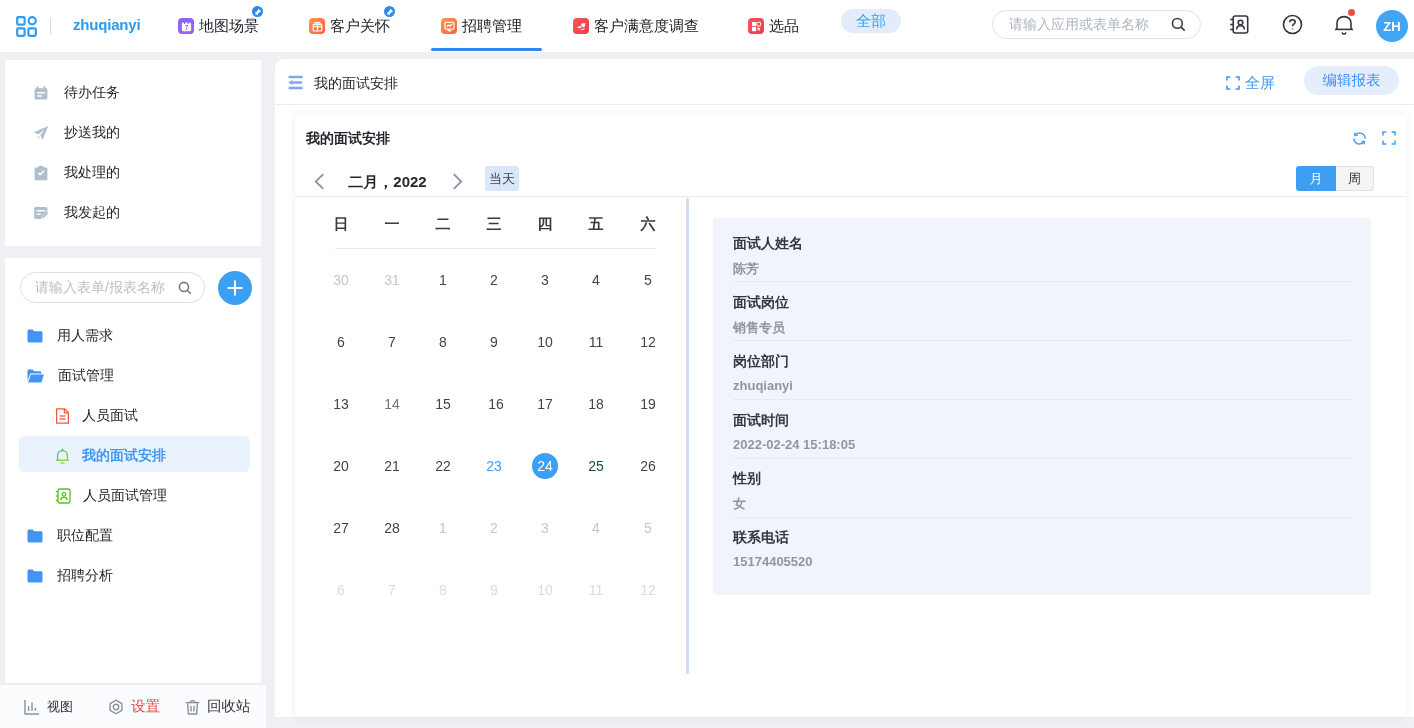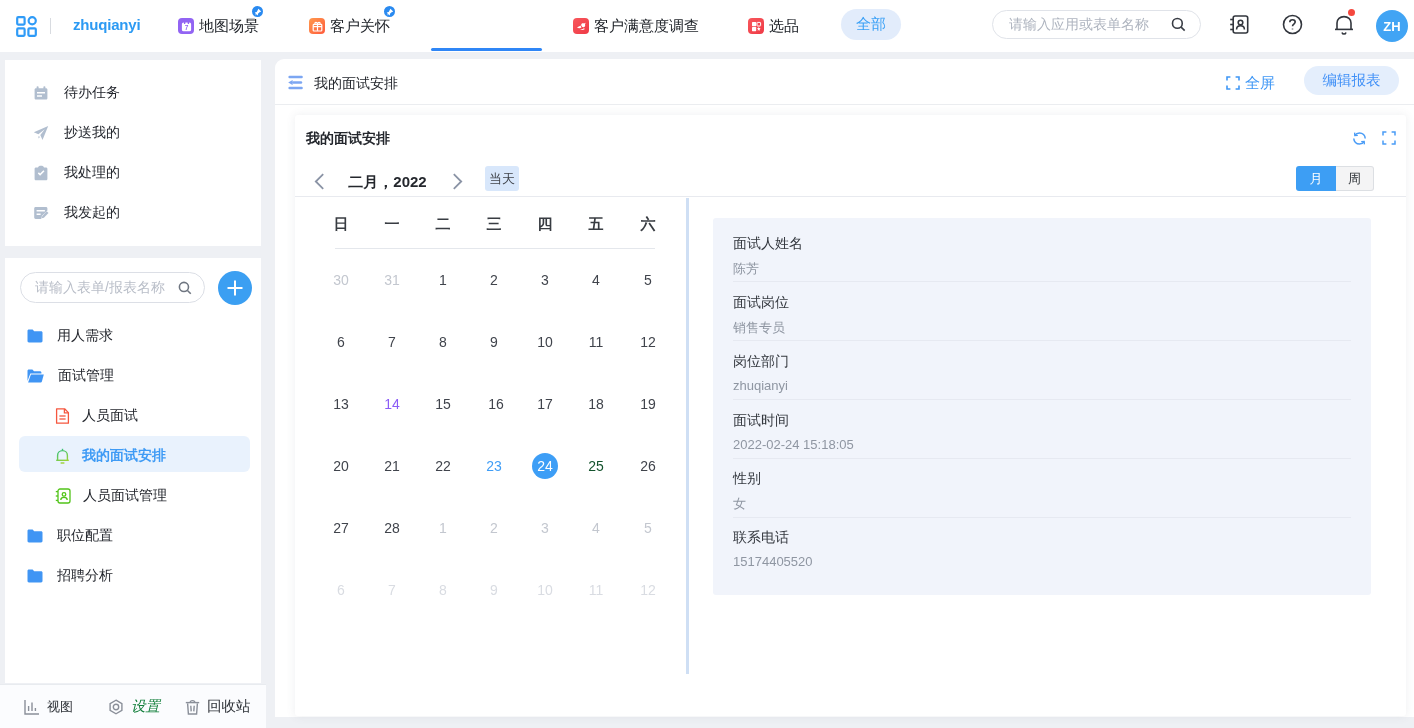--- a/index.html
+++ b/index.html
@@ -66,20 +66,31 @@
         </svg>
     </div>
     <span>客户关怀</span>
   </div>
   <div class="pinbadge" style="left:382px;top:4px">
       <svg width="8" height="8" viewBox="0 0 10 10">
         <path d="M5.5 1 L9 4.5 L7 5.2 L5.2 7 L4.6 9.4 L3 7.8 L0.8 9.6 L2.4 7.4 L1 5.6 L3.4 5 L4.4 3Z" fill="#fff"></path>
       </svg>
     </div>
 
+  <div class="tab" style="left:441px">
+    <div class="appicon" style="background:linear-gradient(135deg,#ff9a4d,#ff5f38)">
+      <svg width="11" height="11" viewBox="0 0 11 11" fill="none" stroke="#fff" stroke-width="1.2">
+          <rect x="1" y="1.4" width="9" height="6.8" rx="0.9"></rect>
+          <polyline points="2.8,5.6 4.4,4 5.8,5.2 8.2,3"></polyline>
+          <line x1="5.5" y1="8.4" x2="5.5" y2="9.6"></line>
+          <line x1="3.6" y1="9.8" x2="7.4" y2="9.8"></line>
+        </svg>
+    </div>
+    <span>招聘管理</span>
+  </div>
   <div class="abs" style="left:431px;top:48px;width:111px;height:3px;background:#2f86f6;border-radius:2px"></div>
 
   <div class="tab" style="left:573px">
     <div class="appicon" style="background:linear-gradient(135deg,#f8575c,#ef3a46)">
       <svg width="11" height="11" viewBox="0 0 11 11">
           <path d="M1 6.5 C2.5 7.5 4.5 7.4 5.6 6.2 C5 5.8 4.6 5.2 4.8 4.4 C3.6 5.4 2 5.6 1 6.5 Z M5.2 3.6 C5.6 2.4 7 2 8 2.6 L9.6 1.8 L9 3.4 C9.6 4.6 8.8 6 7.6 6.2 C6.4 6.5 5 5.2 5.2 3.6 Z M4 8.2 C5.6 8.4 7.2 8 8.2 7 L8.6 8.2 C7.2 9.2 5.4 9.2 4 8.2Z" fill="#fff"></path>
         </svg>
     </div>
     <span>客户满意度调查</span>
   </div>
@@ -89,21 +100,21 @@
       <svg width="11" height="11" viewBox="0 0 11 11" fill="#fff">
           <rect x="1" y="1" width="4.2" height="4.2" rx="0.6"></rect>
           <rect x="6" y="1.4" width="3.6" height="3.6" rx="0.5" fill="none" stroke="#fff" stroke-width="1"></rect>
           <rect x="1" y="6" width="4.2" height="4.2" rx="0.6"></rect>
           <path d="M7.8 5.8 L8.3 7.1 L9.6 7.3 L8.7 8.3 L8.9 9.7 L7.8 9 L6.7 9.7 L6.9 8.3 L6 7.3 L7.3 7.1Z"></path>
         </svg>
     </div>
     <span>选品</span>
   </div>
 
-  <div class="abs" style="left:841px;top:9px;width:60px;height:31px;border-radius:16px;background:#e2ecfb;display:flex;align-items:center;justify-content:center;font-size:15px;color:#3aa0f6;">全部</div>
+  <div class="abs" style="left:841px;top:9px;width:60px;height:24px;border-radius:16px;background:#e2ecfb;display:flex;align-items:center;justify-content:center;font-size:15px;color:#3aa0f6;">全部</div>
 
   <div class="abs" style="left:992px;top:10px;width:209px;height:29px;border:1px solid #e0e3e9;border-radius:15px;display:flex;align-items:center;">
     <span style="margin-left:16px;font-size:14px;color:#aeb4bf;">请输入应用或表单名称</span>
     <svg style="position:absolute;right:14px" width="15" height="15" viewBox="0 0 16 16" fill="none" stroke="#383c44" stroke-width="1.7">
         <circle cx="6.8" cy="6.8" r="5.2"></circle>
         <line x1="10.8" y1="10.8" x2="14.6" y2="14.6"></line>
       </svg>
   </div>
 
   <svg class="abs" style="left:1229px;top:14px" width="21" height="21" viewBox="0 0 21 21" fill="none" stroke="#32363d" stroke-width="1.6">
@@ -246,21 +257,21 @@
 <div class="abs" style="left:0;top:684px;width:266px;height:44px;background:#fbfcfe;border-top:1px solid #e8ebef;">
   <div class="trow" style="left:24px;top:0;height:43px;gap:7px;font-size:13px;color:#2e3238;">
     <svg width="16" height="16" viewBox="0 0 16 16" fill="none" stroke="#8a8f99" stroke-width="1.4">
         <path d="M1 1 L1 15 L15 15"></path>
         <line x1="4.6" y1="12" x2="4.6" y2="7"></line>
         <line x1="8" y1="12" x2="8" y2="3.6"></line>
         <line x1="11.4" y1="12" x2="11.4" y2="9"></line>
       </svg>
     <span>视图</span>
   </div>
-  <div class="trow" style="left:108px;top:0;height:43px;gap:7px;font-size:14.5px;color:#15803d;font-style:italic;">
+  <div class="trow" style="left:108px;top:0;height:43px;gap:7px;font-size:14.5px;color:#ef4444;">
     <svg width="16" height="16" viewBox="0 0 16 16" fill="none" stroke="#8a8f99" stroke-width="1.4">
         <path d="M8 1.2 L13.9 4.6 L13.9 11.4 L8 14.8 L2.1 11.4 L2.1 4.6 Z"></path>
         <circle cx="8" cy="8" r="2.7"></circle>
       </svg>
     <span>设置</span>
   </div>
   <div class="trow" style="left:185px;top:0;height:43px;gap:7px;font-size:14.5px;color:#2e3238;">
     <svg width="15" height="16" viewBox="0 0 15 16" fill="none" stroke="#8a8f99" stroke-width="1.4">
         <path d="M2.6 4.4 L3.4 15 L11.6 15 L12.4 4.4"></path>
         <line x1="0.8" y1="3.6" x2="14.2" y2="3.6"></line>
@@ -347,21 +358,21 @@
         <div class="cal-cell" style="left:281px;top:152px;color:#40444c;">4</div>
         <div class="cal-cell" style="left:333px;top:152px;color:#40444c;">5</div>
         <div class="cal-cell" style="left:26px;top:214px;color:#40444c;">6</div>
         <div class="cal-cell" style="left:77px;top:214px;color:#40444c;">7</div>
         <div class="cal-cell" style="left:128px;top:214px;color:#40444c;">8</div>
         <div class="cal-cell" style="left:179px;top:214px;color:#40444c;">9</div>
         <div class="cal-cell" style="left:230px;top:214px;color:#40444c;">10</div>
         <div class="cal-cell" style="left:281px;top:214px;color:#40444c;">11</div>
         <div class="cal-cell" style="left:333px;top:214px;color:#40444c;">12</div>
         <div class="cal-cell" style="left:26px;top:276px;color:#40444c;">13</div>
-        <div class="cal-cell" style="left:77px;top:276px;color:#8b5cf6;">14</div>
+        <div class="cal-cell" style="left:77px;top:276px;color:#737373;">14</div>
         <div class="cal-cell" style="left:128px;top:276px;color:#40444c;">15</div>
         <div class="cal-cell" style="left:181px;top:276px;color:#40444c;">16</div>
         <div class="cal-cell" style="left:230px;top:276px;color:#40444c;">17</div>
         <div class="cal-cell" style="left:281px;top:276px;color:#40444c;">18</div>
         <div class="cal-cell" style="left:333px;top:276px;color:#40444c;">19</div>
         <div class="cal-cell" style="left:26px;top:338px;color:#40444c;">20</div>
         <div class="cal-cell" style="left:77px;top:338px;color:#40444c;">21</div>
         <div class="cal-cell" style="left:128px;top:338px;color:#40444c;">22</div>
         <div class="cal-cell" style="left:179px;top:338px;color:#3f9df6;">23</div>
         <div class="cal-cell" style="left:230px;top:338px;color:#ffffff;">24</div>
@@ -376,21 +387,21 @@
         <div class="cal-cell" style="left:333px;top:400px;color:#c3c7cf;">5</div>
         <div class="cal-cell" style="left:26px;top:462px;color:#d9dce2;">6</div>
         <div class="cal-cell" style="left:77px;top:462px;color:#d9dce2;">7</div>
         <div class="cal-cell" style="left:128px;top:462px;color:#d9dce2;">8</div>
         <div class="cal-cell" style="left:179px;top:462px;color:#d9dce2;">9</div>
         <div class="cal-cell" style="left:230px;top:462px;color:#d9dce2;">10</div>
         <div class="cal-cell" style="left:281px;top:462px;color:#d9dce2;">11</div>
         <div class="cal-cell" style="left:333px;top:462px;color:#d9dce2;">12</div>
       </div>
 
-    <div class="abs" style="left:418px;top:103px;width:658px;height:377px;background:#f1f4fb;border-radius:3px;">
+    <div class="abs" style="left:418px;top:103px;width:658px;height:377px;background:#f1f4fb;border-radius:3px;font-weight:bold;">
       <div class="fieldlabel" style="top:17px">面试人姓名</div>
       <div class="fieldvalue" style="top:42px">陈芳</div>
       <div class="fieldsep" style="top:63px"></div>
       <div class="fieldlabel" style="top:76px">面试岗位</div>
       <div class="fieldvalue" style="top:101px">销售专员</div>
       <div class="fieldsep" style="top:122px"></div>
       <div class="fieldlabel" style="top:135px">岗位部门</div>
       <div class="fieldvalue" style="top:160px">zhuqianyi</div>
       <div class="fieldsep" style="top:181px"></div>
       <div class="fieldlabel" style="top:194px">面试时间</div>

